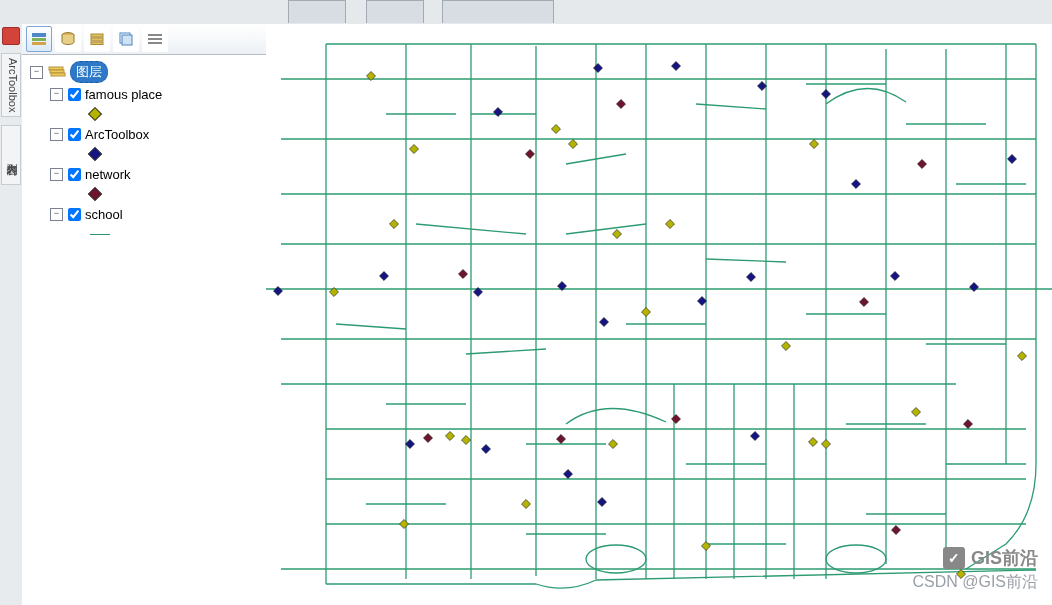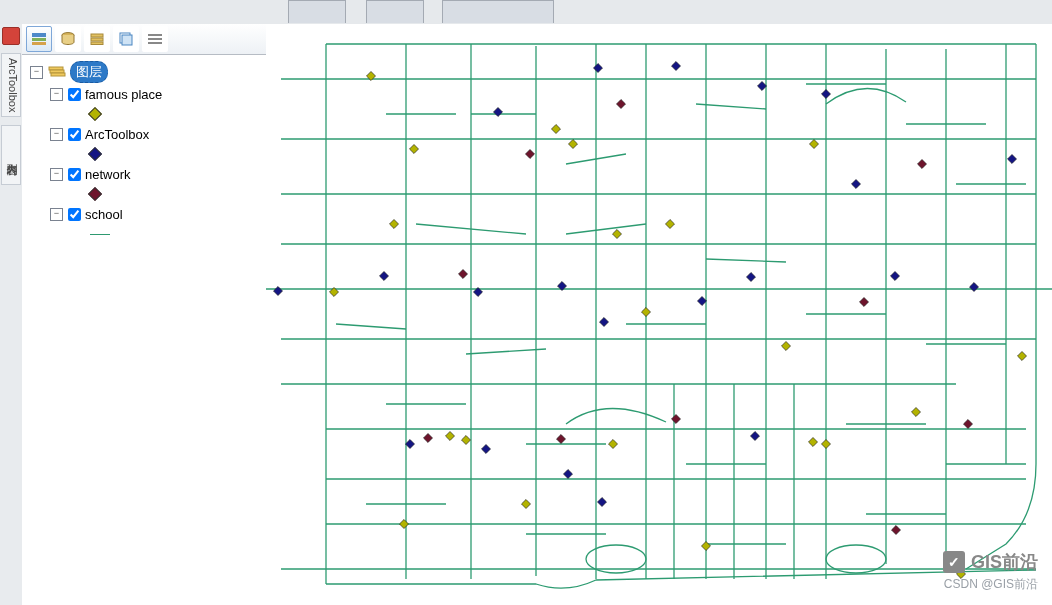--- a/index.html
+++ b/index.html
@@ -32,21 +32,21 @@
 .sym-diamond{width:8px;height:8px;transform:rotate(45deg);margin-left:3px;border:1px solid #333;}
 .sym-line{width:20px;height:0;border-top:1.5px solid #2e9970;margin-left:3px;}
 
 #map-area{position:absolute;left:266px;right:0;top:24px;bottom:0;background:#fff;}
 #map-svg{width:100%;height:100%;}
 .road{stroke:#2d9b71;stroke-width:1.3;fill:none;}
 .pt{stroke:#1b1b1b;stroke-width:.6;}
 
 #watermark{position:absolute;right:14px;bottom:12px;text-align:right;color:#7d848c;pointer-events:none;}
 #watermark .line1{font-size:18px;font-weight:bold;color:#888;display:flex;align-items:center;justify-content:flex-end;gap:6px;}
-#watermark .line2{font-size:12px;color:#9aa0a7;margin-top:2px;}
+#watermark .line2{font-size:16px;color:#9aa0a7;margin-top:2px;}
 .wm-icon{width:22px;height:22px;border-radius:3px;background:#888;display:inline-flex;align-items:center;justify-content:center;color:#fff;font-size:14px;}
 </style>
 </head>
 <body>
 
 <div id="top-area">
   <div class="tab-stub" style="left:288px"></div>
   <div class="tab-stub" style="left:366px"></div>
   <div class="tab-stub" style="left:442px;width:98px"></div>
 </div>

